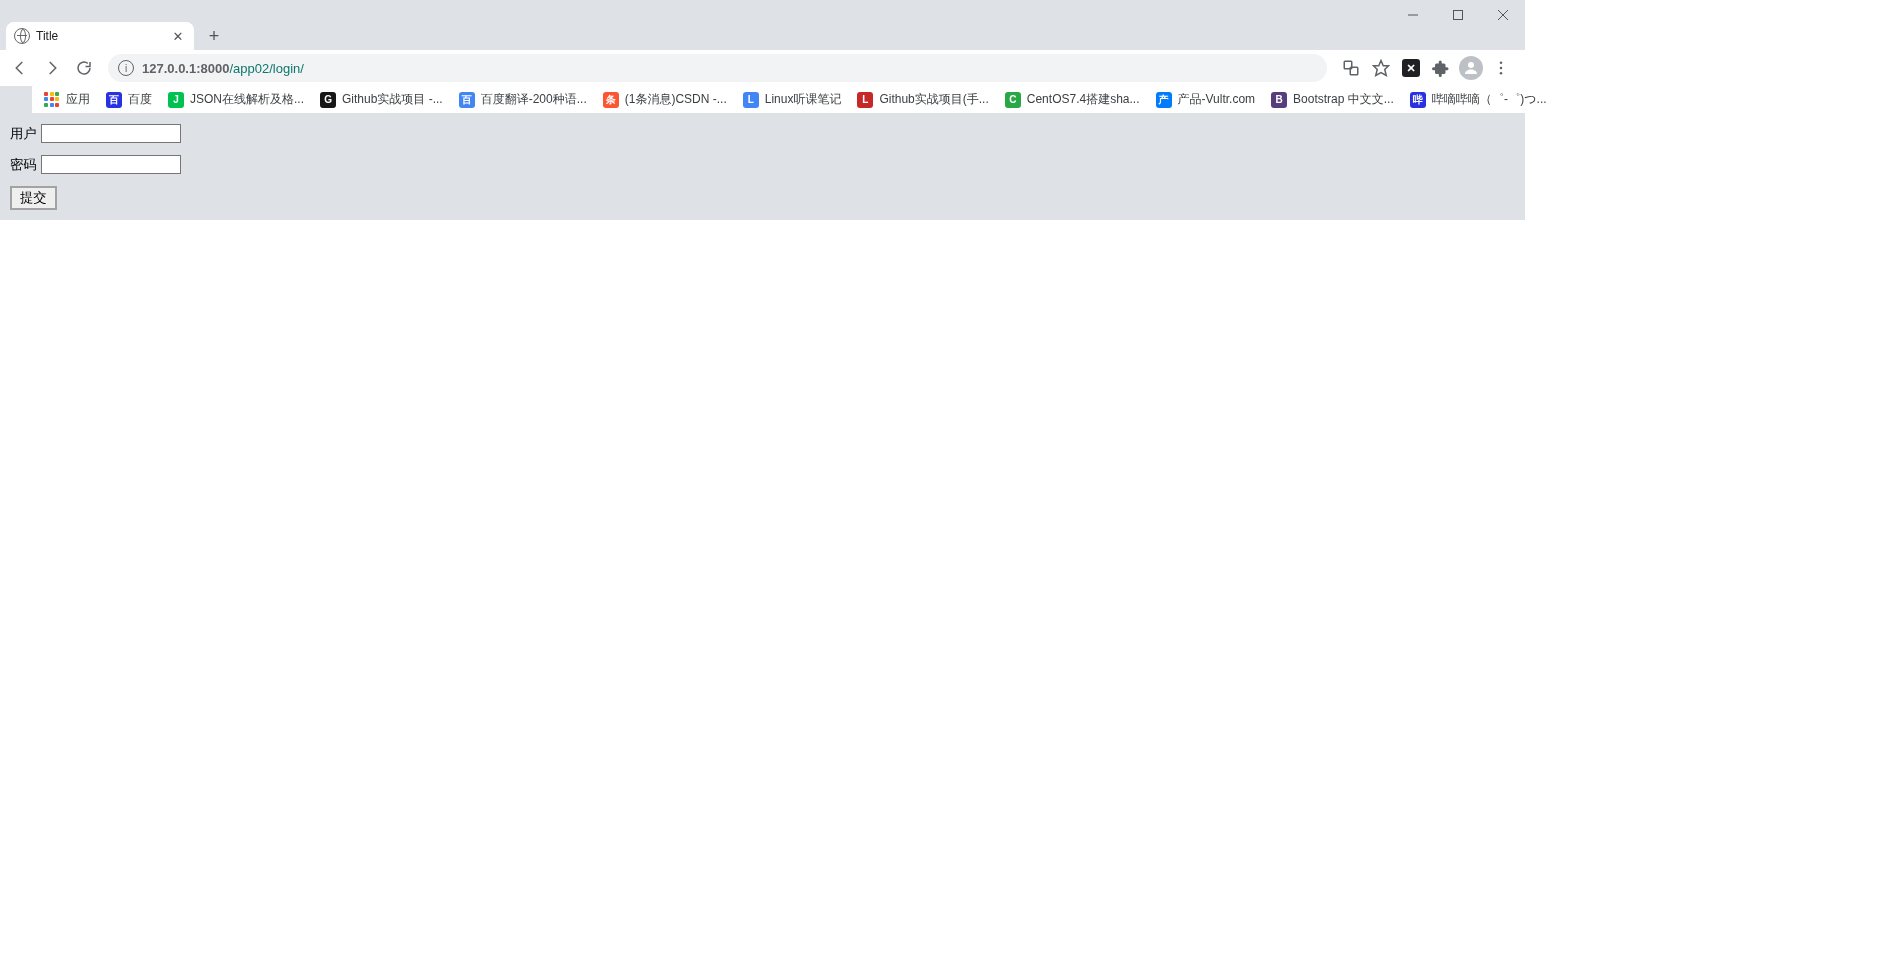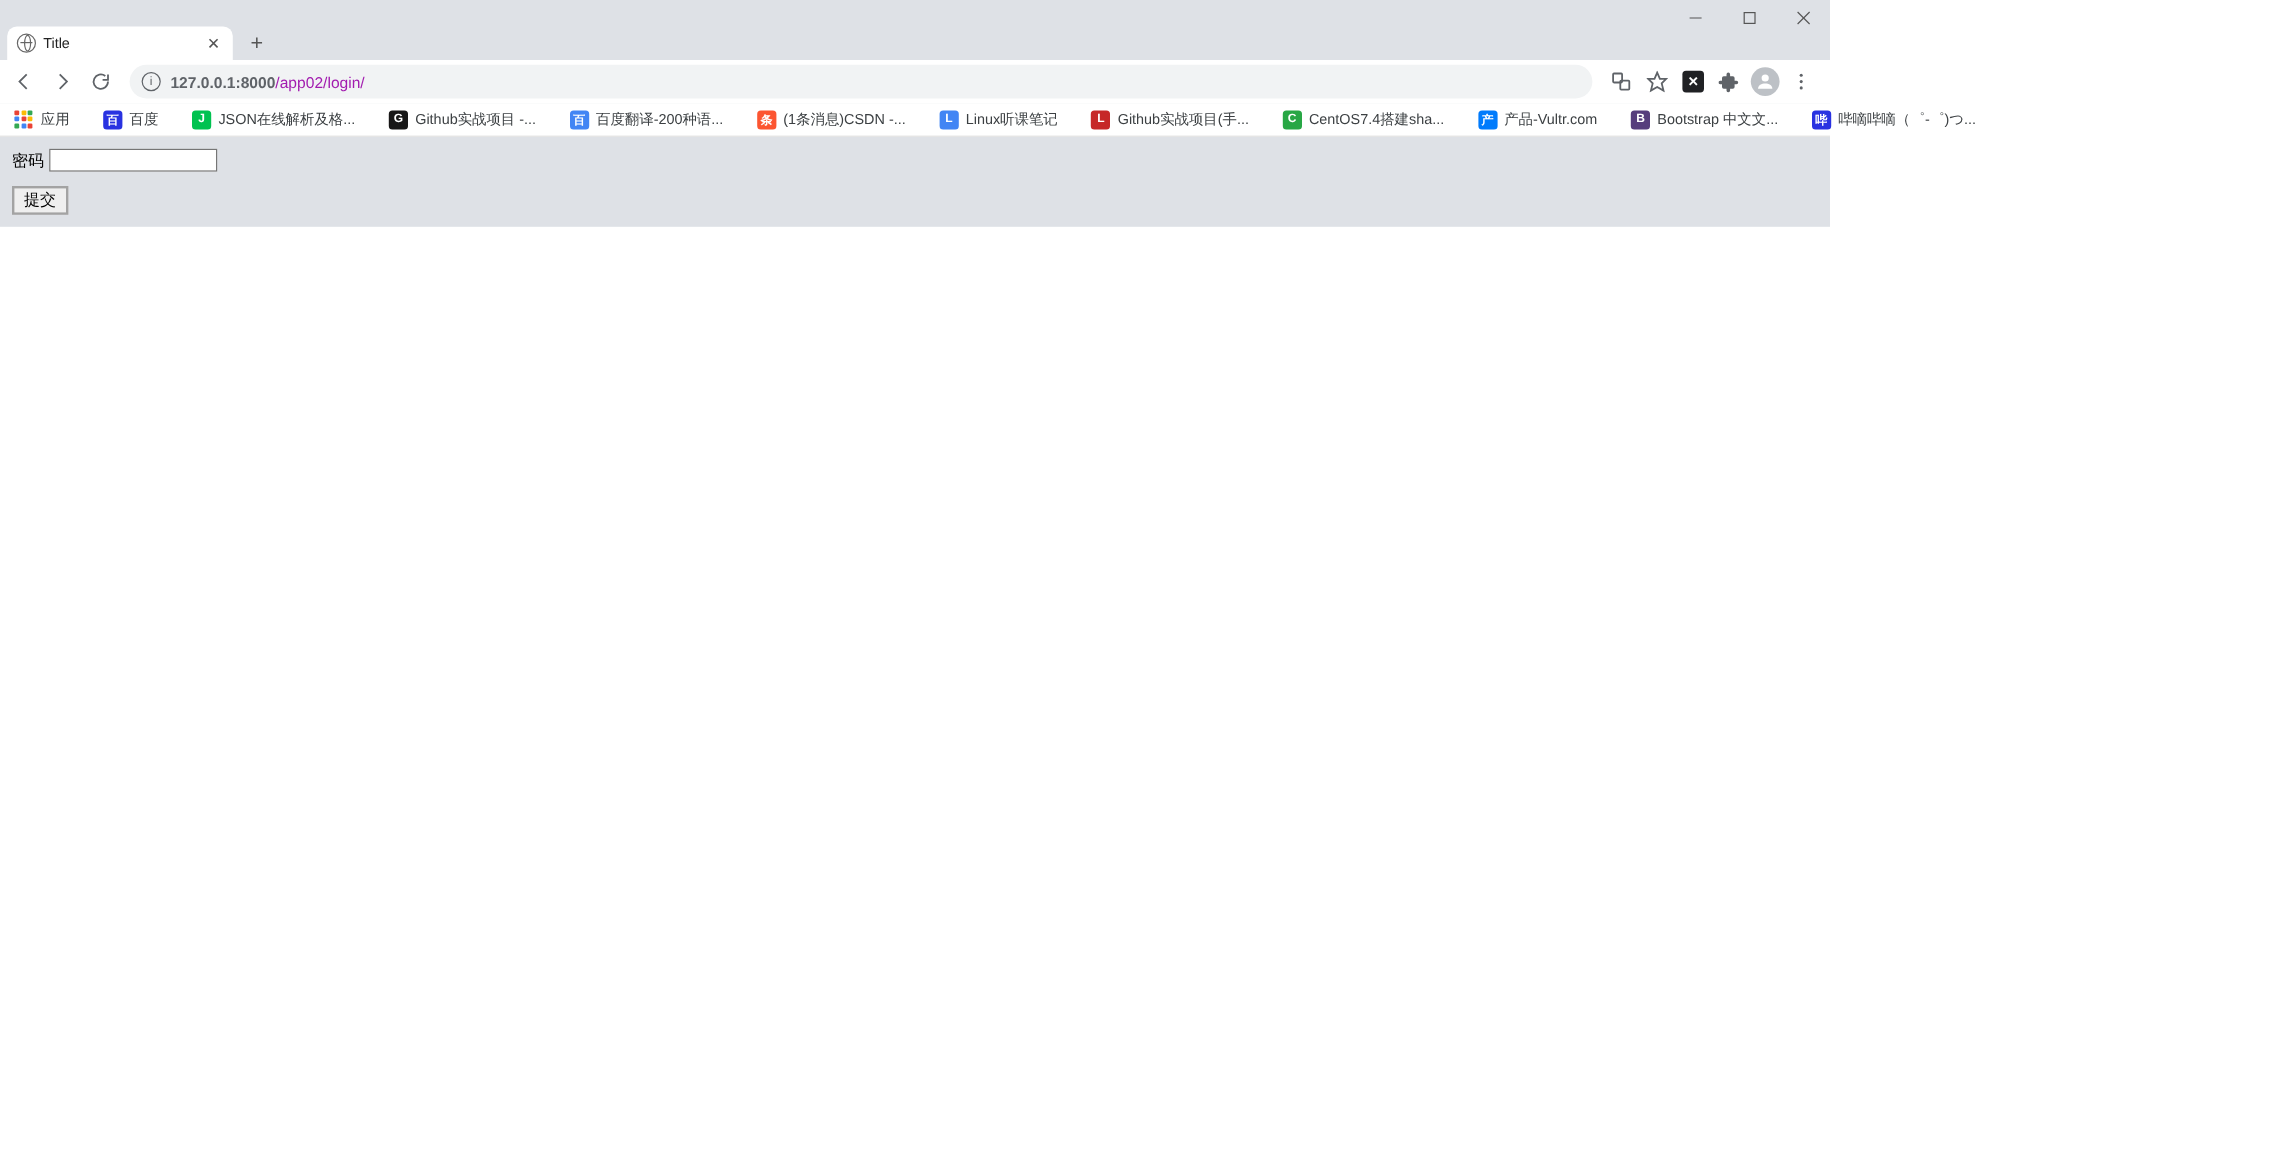--- a/index.html
+++ b/index.html
@@ -110,21 +110,21 @@
       margin: 0 6px;
     }
     .site-info {
       width:16px; height:16px;
       border:1.5px solid #5f6368;
       border-radius:50%;
       display:inline-flex; align-items:center; justify-content:center;
       font-size:10px; color:#5f6368;
     }
     .url-dim { color:#5f6368;font-weight:bold; }
-    .url-path { color:#a21caf; }
+    .url-path { color:#0f766e; }
     .right-icons { display:flex; align-items:center; gap:2px; padding-right:4px; }
     .icon-btn {
       width:28px; height:28px; display:flex; align-items:center; justify-content:center;
       color:#5f6368;
     }
     .icon-btn svg { width:18px; height:18px; }
     .avatar {
       width:24px; height:24px; background:#bdc1c6; border-radius:50%;
       display:flex; align-items:center; justify-content:center;
     }
@@ -132,23 +132,24 @@
       width:18px;height:18px;background:#202124;border-radius:3px;
       color:#fff;display:flex;align-items:center;justify-content:center;font-size:11px;font-weight:bold;
     }
     
     .bookmarks {
       background:#fff;
       border-bottom: 1px solid #e0e0e0;
       height: 28px;
       display:flex; align-items:center;
       padding: 0 6px;
-      gap: 16px;
+      gap: 4px;
       font-size: 12px;
       color:#3c4043;
+      margin-left:32px;
     }
     .bm-item {
       display:flex; align-items:center; gap:6px;
       padding: 2px 6px;
       white-space: nowrap;
     }
     .bm-icon { width:16px; height:16px; display:inline-flex; align-items:center; justify-content:center; border-radius:3px; font-size:10px; font-weight:bold; color:#fff;}
     .bm-apps-grid {
       width:16px; height:16px; display:grid; grid-template-columns:repeat(3,1fr); grid-template-rows:repeat(3,1fr); gap:1px;
     }
@@ -332,20 +333,24 @@
         <span>Bootstrap 中文文...</span>
       </div>
       <div class="bm-item">
         <span class="bm-icon" style="background: rgb(41, 50, 225);">哔</span>
         <span>哔嘀哔嘀（゜-゜)つ...</span>
       </div>
     </div>
 
   <div class="page">
     <div class="form-row">
+      <label>用户</label>
+      <input type="text" value="" style="">
+    </div>
+    <div class="form-row">
       <label>密码</label>
       <input type="password" value="" style="">
     </div>
     <div>
       <button class="submit-btn">提交</button>
     </div>
   </div>
 </div>
 
 </body></html>

